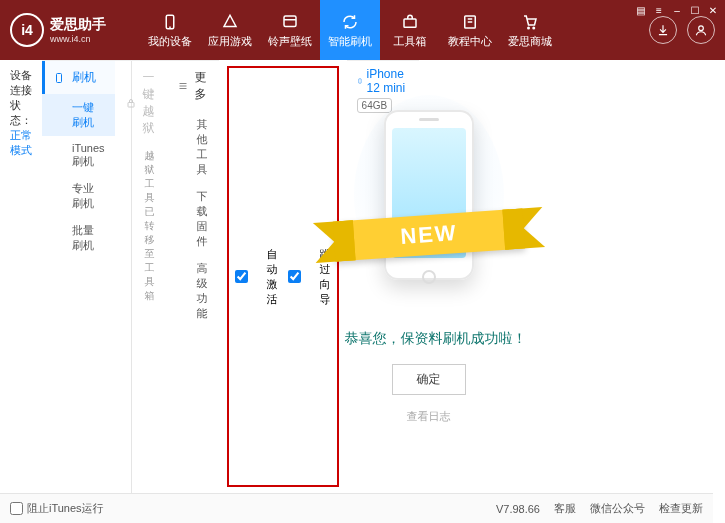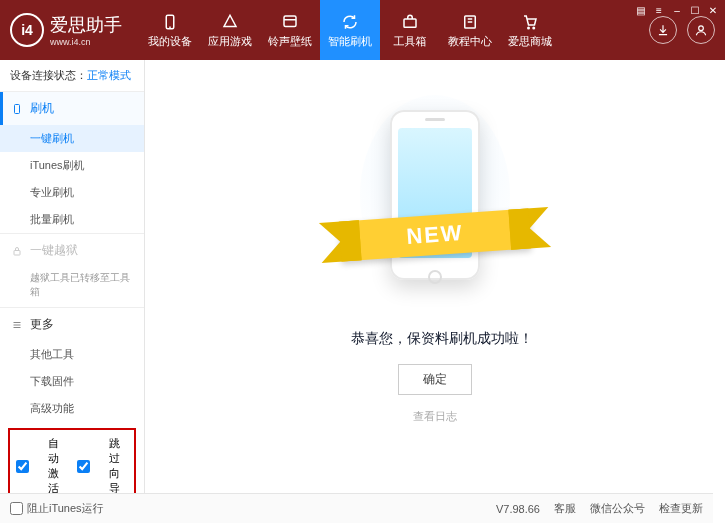--- a/index.html
+++ b/index.html
@@ -3,30 +3,30 @@
 <meta charset="utf-8">
 <style>
 * { margin: 0; padding: 0; box-sizing: border-box; }
 body { font-family: "Microsoft YaHei", Arial, sans-serif; font-size: 12px; background: #fff; width: 725px; height: 523px; overflow: hidden; position: relative; }
 .header { background: #7f1d1d; height: 60px; display: flex; align-items: center; padding: 0 10px; color: #fff; }
 .titlebar { position: absolute; top: 0; right: 0; display: flex; gap: 2px; padding: 2px 4px; }
 .titlebar span { width: 16px; height: 16px; display: flex; align-items: center; justify-content: center; color: #fff; font-size: 10px; cursor: pointer; }
 .logo-area { display: flex; align-items: center; gap: 6px; width: 130px; }
 .logo-circle { width: 34px; height: 34px; border: 2px solid #fff; border-radius: 50%; display: flex; align-items: center; justify-content: center; font-weight: bold; font-size: 14px; }
 .logo-text { display: flex; flex-direction: column; }
-.logo-text .name { font-size: 18px; font-weight: normal; }
+.logo-text .name { font-size: 14px; font-weight: bold; }
 .logo-text .url { font-size: 9px; opacity: 0.85; }
 .nav { display: flex; height: 60px; }
 .nav-item { width: 60px; display: flex; flex-direction: column; align-items: center; justify-content: center; gap: 2px; cursor: pointer; font-size: 11px; }
 .nav-item.active { background: #2090ff; }
 .nav-icon { width: 20px; height: 20px; display: flex; align-items: center; justify-content: center; }
 .header-right { margin-left: auto; display: flex; gap: 10px; align-items: center; }
 .circle-btn { width: 28px; height: 28px; border: 1.5px solid rgba(255,255,255,0.7); border-radius: 50%; display: flex; align-items: center; justify-content: center; cursor: pointer; }
 .body { display: flex; height: 433px; }
-.sidebar { width: 145px; border-right: 1px solid #e5e5e5; display: flex; flex-direction: column; }
+.sidebar { width: 132px; border-right: 1px solid #e5e5e5; display: flex; flex-direction: row; }
 .conn-status { padding: 8px 10px; font-size: 11px; color: #333; }
 .conn-status .mode { color: #0a7ff5; }
 .side-section { border-top: 1px solid #eee; }
 .side-head { display: flex; align-items: center; gap: 6px; padding: 8px 10px; font-size: 12px; color: #333; cursor: pointer; }
 .side-head.active-head { border-left: 3px solid #0a7ff5; background: #f7fbff; color: #0a7ff5; padding-left: 7px; }
 .side-head .hicon { width: 14px; height: 14px; display: flex; align-items: center; justify-content: center; color: #888; }
 .side-head.active-head .hicon { color: #0a7ff5; }
 .side-sub { padding: 6px 10px 6px 30px; font-size: 11px; color: #555; cursor: pointer; }
 .side-sub.active { background: #e6f2ff; color: #0a7ff5; }
 .side-sub.note { color: #999; font-size: 10px; line-height: 1.4; padding-top: 4px; padding-bottom: 8px; }
@@ -42,21 +42,21 @@
 .phone-illus { width: 130px; height: 200px; position: relative; margin-top: -30px; }
 .phone-body { position: absolute; left: 20px; top: 10px; width: 90px; height: 170px; background: #fff; border-radius: 14px; box-shadow: 0 8px 20px rgba(0,0,0,0.15), inset 0 0 0 2px #e8e8e8; }
 .phone-screen { position: absolute; left: 28px; top: 28px; width: 74px; height: 130px; background: linear-gradient(#d9f6ff,#9de3ff); border-radius: 4px; }
 .phone-home { position: absolute; left: 58px; bottom: 16px; width: 14px; height: 14px; border: 2px solid #ddd; border-radius: 50%; }
 .phone-speaker { position: absolute; left: 55px; top: 18px; width: 20px; height: 3px; background: #ddd; border-radius: 2px; }
 .halo { position: absolute; left: -10px; top: -5px; width: 150px; height: 200px; border-radius: 50%; background: radial-gradient(circle at 50% 40%, rgba(50,160,255,0.08), transparent 70%); }
 .ribbon { position: absolute; top: 115px; left: -30px; width: 190px; height: 40px; background: #ffcf33; transform: rotate(-4deg); display: flex; align-items: center; justify-content: center; color: #fff; font-weight: 900; font-size: 22px; letter-spacing: 2px; box-shadow: 0 3px 6px rgba(0,0,0,0.2); }
 .ribbon:before, .ribbon:after { content: ""; position: absolute; width: 0; height: 0; border: 20px solid #e6b800; }
 .ribbon:before { left: -20px; border-left-color: transparent; }
 .ribbon:after { right: -20px; border-right-color: transparent; }
-.success-text { margin-top: 30px; font-size: 14px; color: #0f172a; margin-left: 14px; }
+.success-text { margin-top: 30px; font-size: 14px; color: #0f766e; margin-left: 14px; }
 .confirm-btn { margin-top: 16px; padding: 6px 24px; border: 1px solid #ccc; background: #fff; cursor: pointer; font-size: 12px; color: #444; }
 .view-log { margin-top: 14px; font-size: 11px; color: #aaa; cursor: pointer; }
 .footer { position: absolute; bottom: 0; left: 0; right: 12px; height: 30px; border-top: 1px solid #e5e5e5; display: flex; align-items: center; padding: 0 10px; font-size: 11px; color: #555; background: #fafafa; }
 .footer label { display: flex; align-items: center; gap: 4px; cursor: pointer; }
 .footer .spacer { flex: 1; }
 .footer .fitem { margin-left: 14px; cursor: pointer; }
 svg { display: block; }
 </style>
 </head>
 <body>

